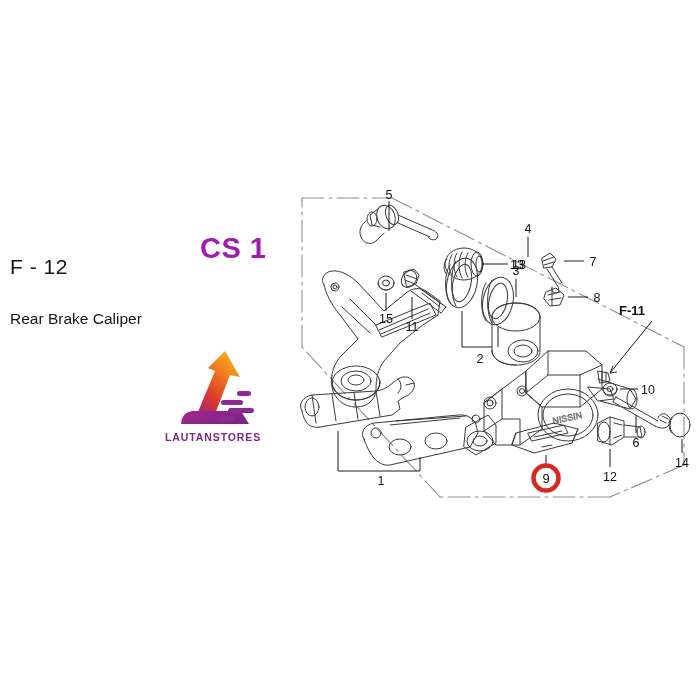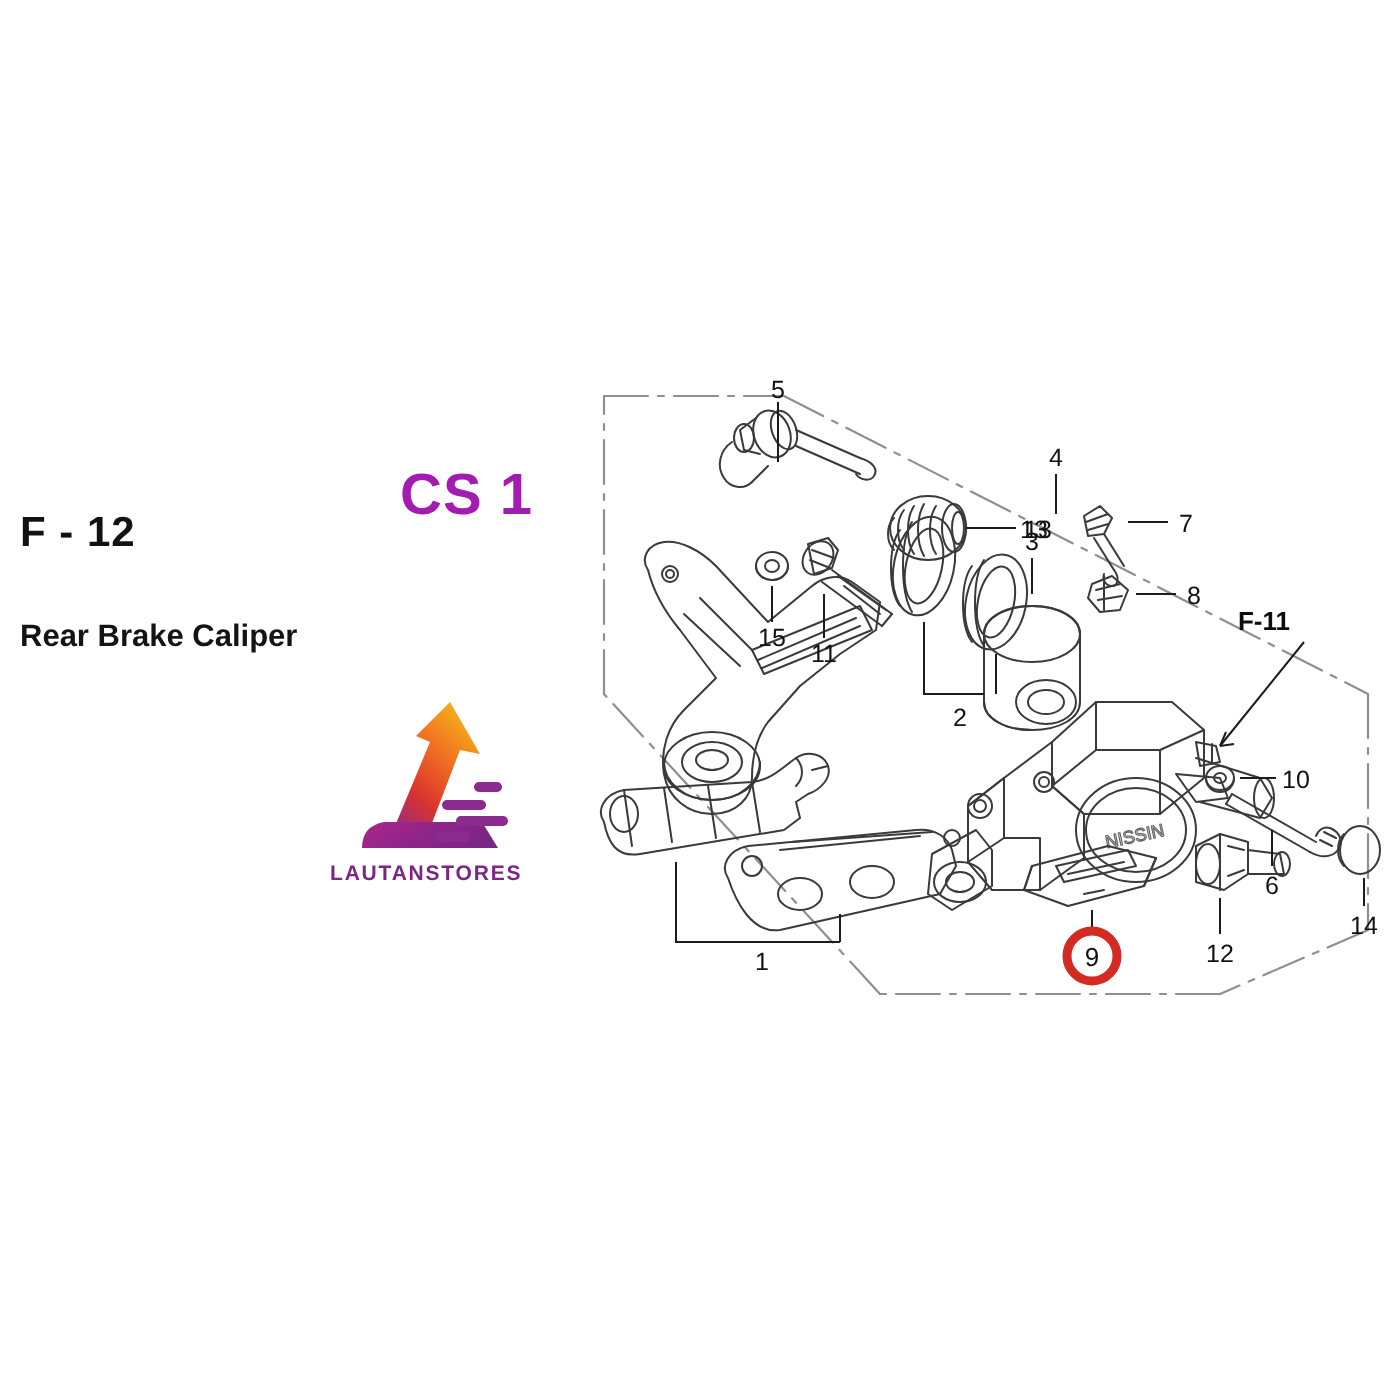--- a/index.html
+++ b/index.html
@@ -29,41 +29,41 @@
     left: 0;
     top: 210px;
     width: 290px;
     height: 280px;
   }
   .sheet-code {
     position: absolute;
     left: 10px;
     top: 45px;
     font-size: 21px;
-    font-weight: bold;
+    font-weight: normal;
     letter-spacing: 0.5px;
     color: #121212;
     white-space: nowrap;
   }
   .model-code {
     position: absolute;
     left: 200px;
     top: 22px;
     font-size: 29px;
     font-weight: bold;
     letter-spacing: 0.5px;
     color: #a21caf;
     white-space: nowrap;
   }
   .assembly-name {
     position: absolute;
     left: 10px;
     top: 100px;
     font-size: 15.5px;
-    font-weight: bold;
+    font-weight: normal;
     color: #141414;
     white-space: nowrap;
   }
 
   
   .logo-wrap {
     position: absolute;
     left: 165px;
     top: 345px;
     width: 110px;

